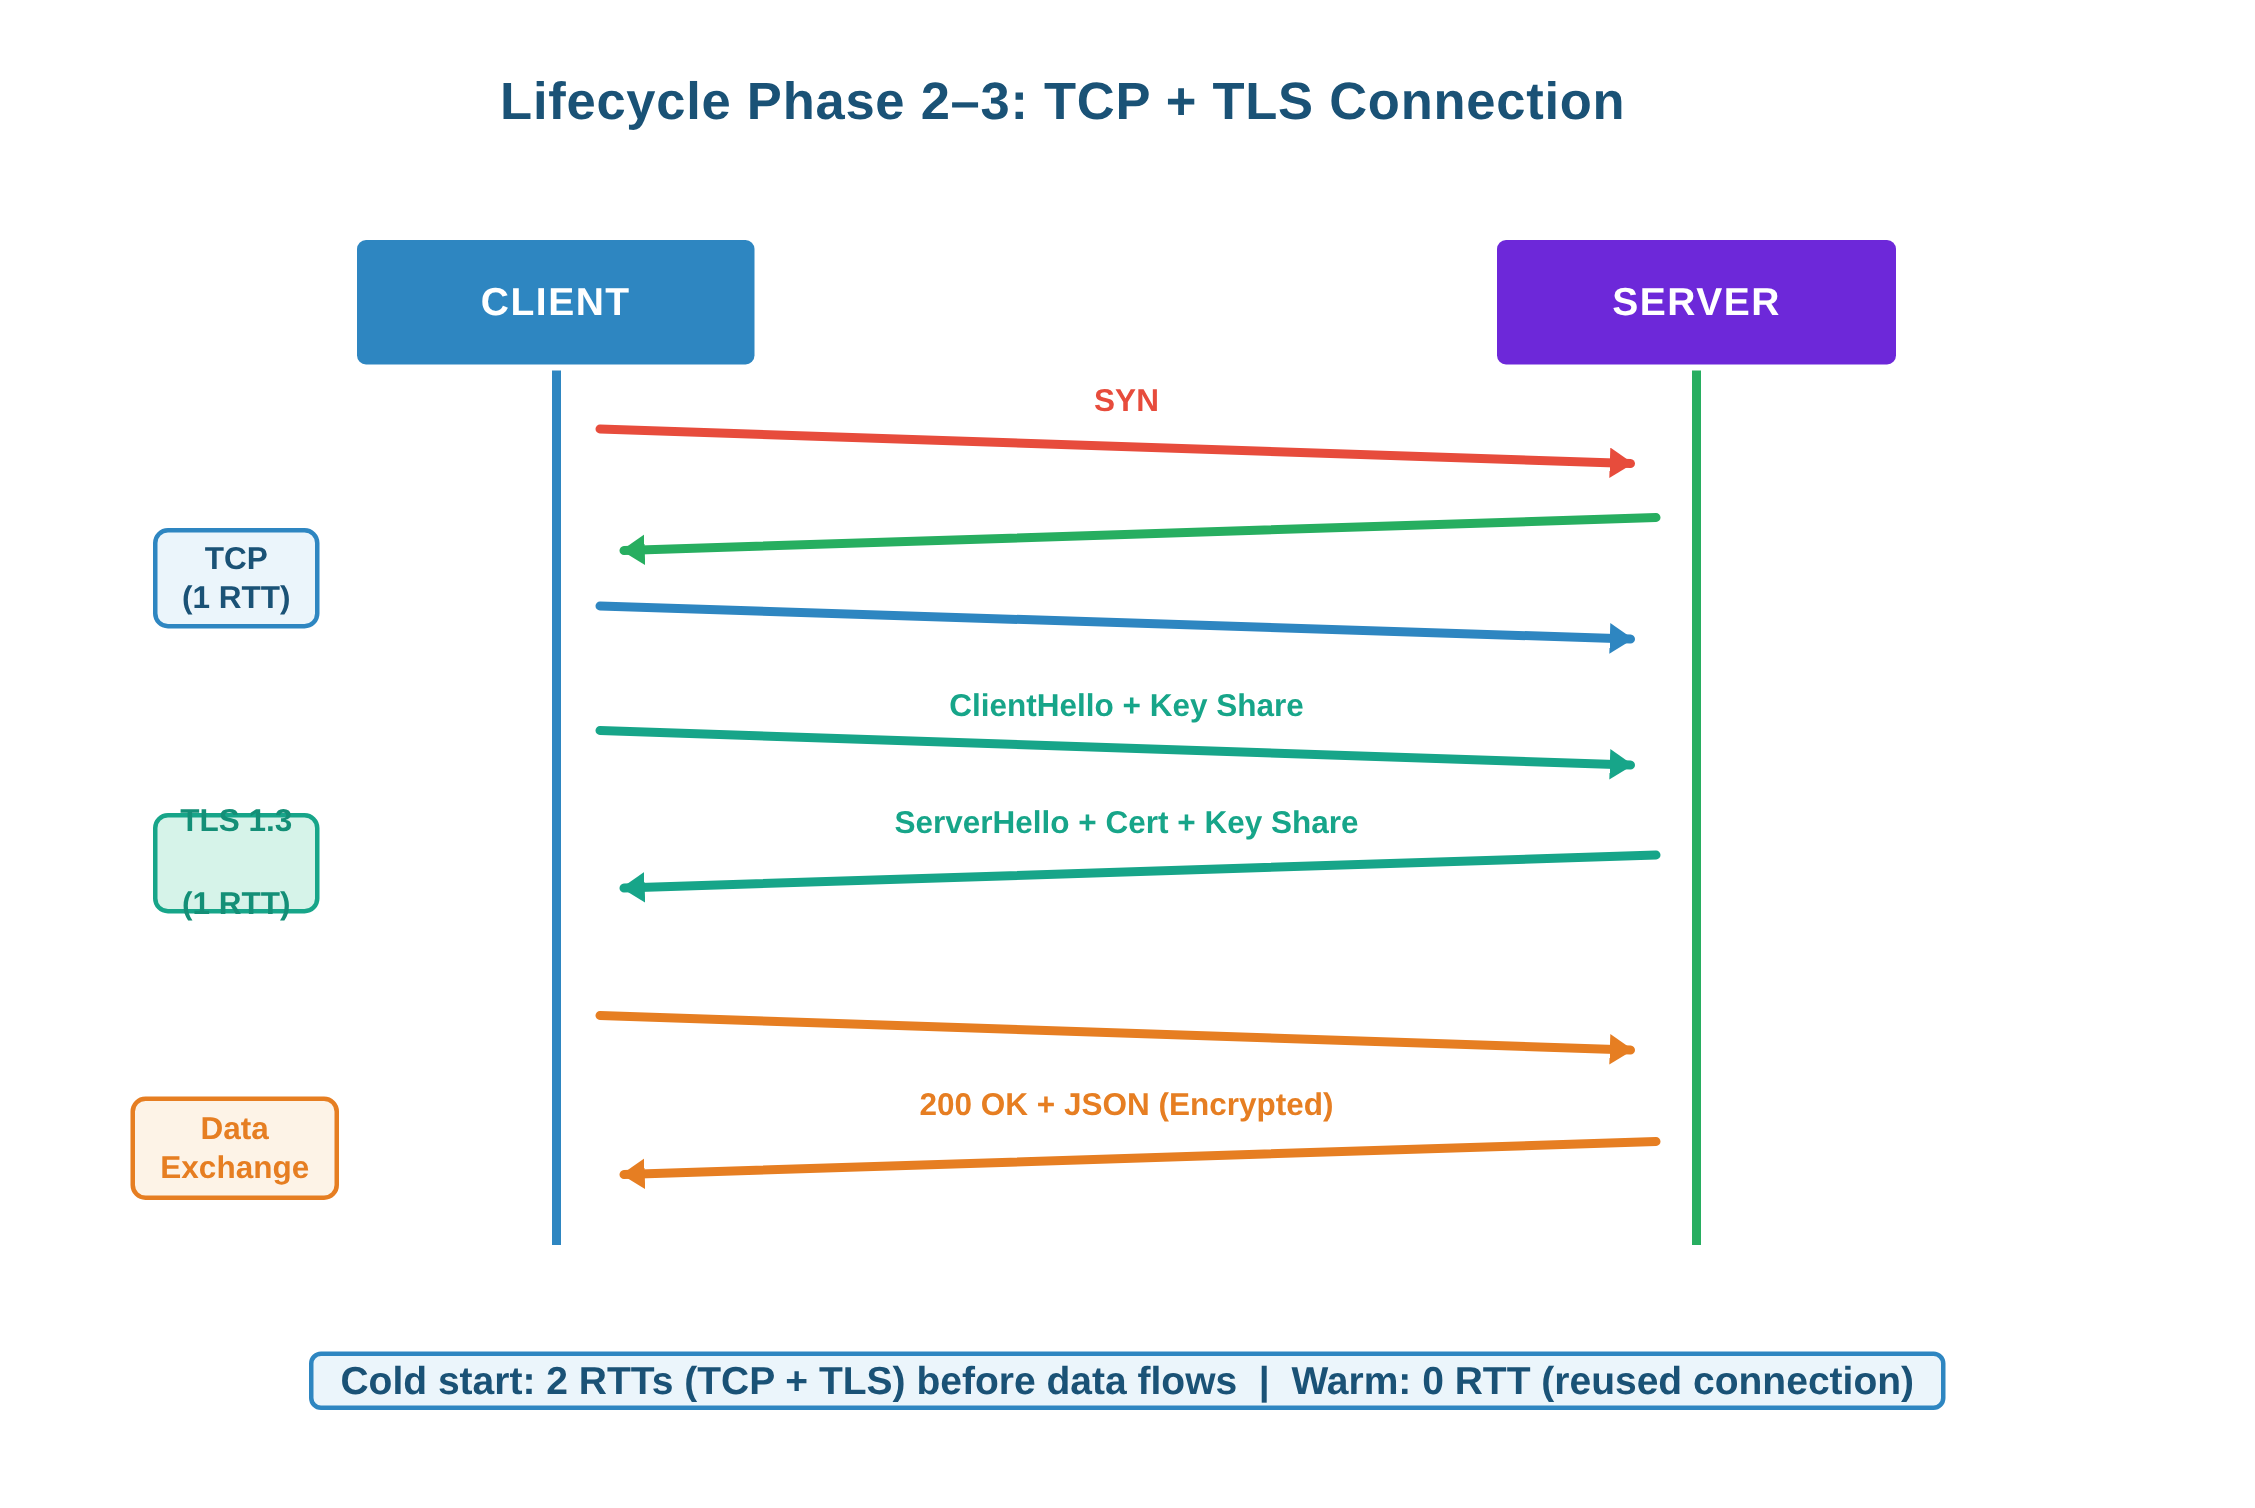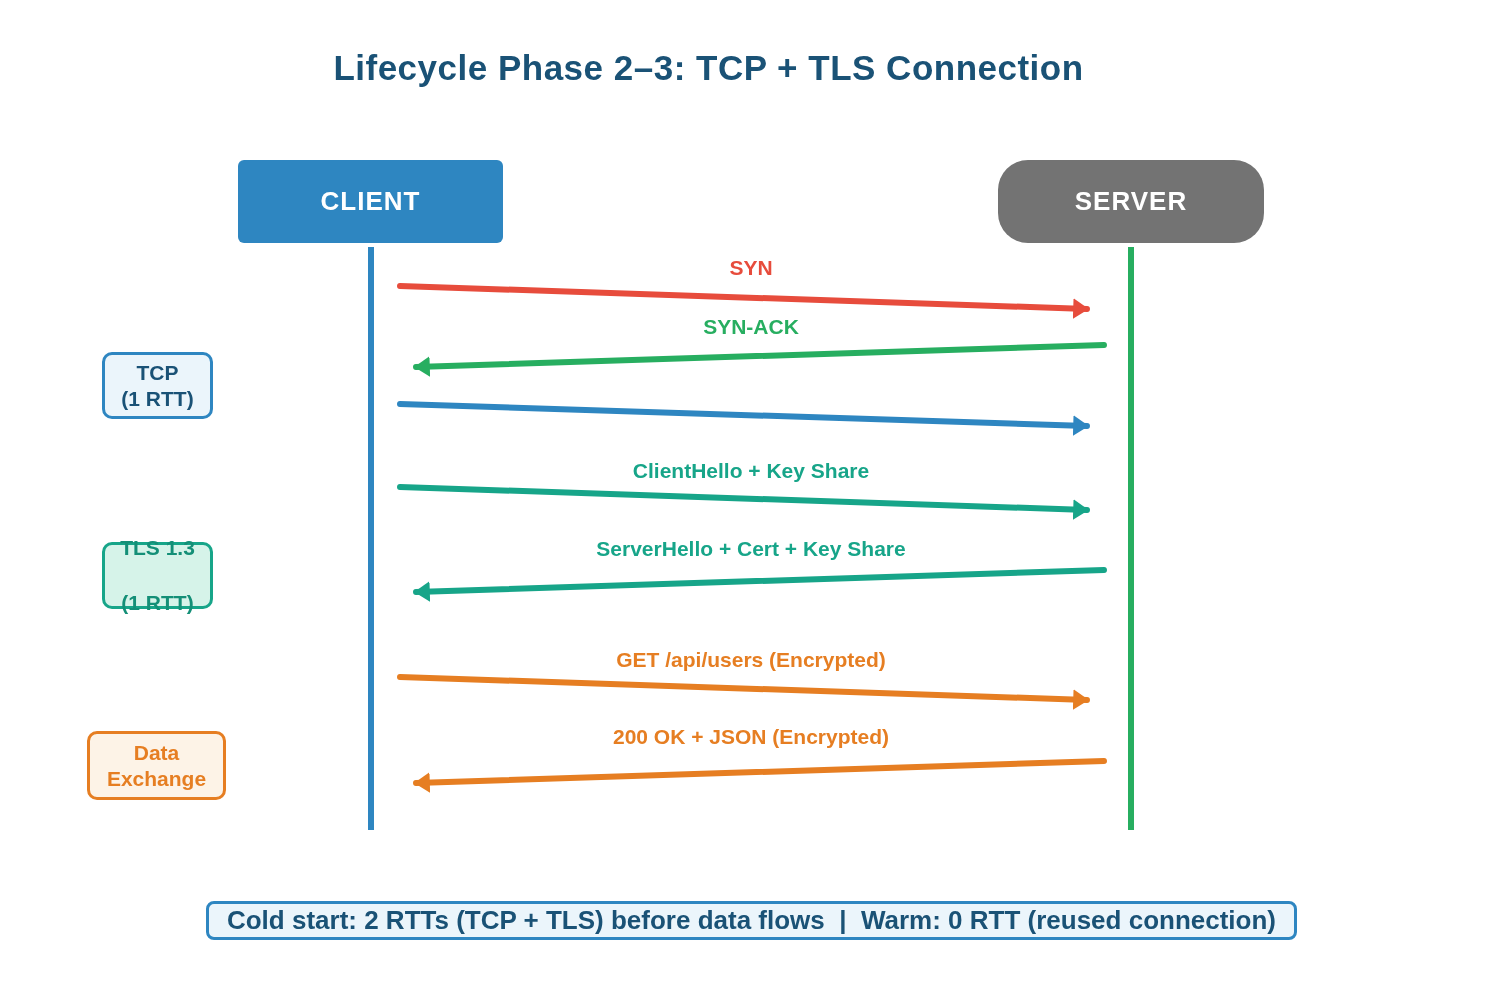--- a/index.html
+++ b/index.html
@@ -6,21 +6,21 @@
   body{font-family:"Liberation Sans", sans-serif;}
   #canvas{position:relative;width:1417px;height:1005px;background:#ffffff;overflow:hidden;text-decoration:underline;}
 
   .title{position:absolute;left:0;top:48px;width:100%;text-align:center;
          font-size:35px;font-weight:bold;color:#1A5276;letter-spacing:0.5px;}
 
   .actor{position:absolute;top:160px;height:83px;border-radius:6px;
          display:flex;align-items:center;justify-content:center;
          color:#ffffff;font-size:26px;font-weight:bold;letter-spacing:1px;}
   .actor.client{left:238px;width:265px;background:#2E86C1;}
-  .actor.server{left:998px;width:266px;background:#737373;border-radius:30px;}
+  .actor.server{left:998px;width:266px;background:#6d28d9;}
 
   .lifeline{position:absolute;top:247px;height:583px;width:6px;}
   .lifeline.client{left:368px;background:#2E86C1;}
   .lifeline.server{left:1128px;background:#27AE60;}
 
   svg.arrows{position:absolute;left:0;top:0;pointer-events:none;}
   svg.arrows line{stroke-width:6;stroke-linecap:round;}
   .l-red{stroke:#E74C3C;}  .l-green{stroke:#27AE60;}  .l-blue{stroke:#2E86C1;}
   .l-teal{stroke:#17A589;} .l-orange{stroke:#E67E22;}
 
@@ -82,24 +82,22 @@
     <line class="l-red" x1="400" y1="286" x2="1087" y2="309" marker-end="url(#ah-red)"></line>
     <line class="l-green" x1="1104" y1="345" x2="416" y2="367" marker-end="url(#ah-green)"></line>
     <line class="l-blue" x1="400" y1="404" x2="1087" y2="426" marker-end="url(#ah-blue)"></line>
     <line class="l-teal" x1="400" y1="487" x2="1087" y2="510" marker-end="url(#ah-teal)"></line>
     <line class="l-teal" x1="1104" y1="570" x2="416" y2="592" marker-end="url(#ah-teal)"></line>
     <line class="l-orange" x1="400" y1="677" x2="1087" y2="700" marker-end="url(#ah-orange)"></line>
     <line class="l-orange" x1="1104" y1="761" x2="416" y2="783" marker-end="url(#ah-orange)"></line>
   </svg>
 
   <div class="msg-label t-red" style="top:255px;">SYN</div>
-  <div class="msg-label t-green" style="top:314px;">SYN-ACK</div>
   <div class="msg-label t-teal" style="top:458px;">ClientHello + Key Share</div>
   <div class="msg-label t-teal" style="top:536px;">ServerHello + Cert + Key Share</div>
-  <div class="msg-label t-orange" style="top:647px;">GET /api/users (Encrypted)</div>
   <div class="msg-label t-orange" style="top:724px;">200 OK + JSON (Encrypted)</div>
 
   <div class="phase tcp">
     <span>TCP</span>
     <span>(1 RTT)</span>
   </div>
   <div class="phase tls">
     <span>TLS 1.3</span>
     <span>(1 RTT)</span>
   </div>

